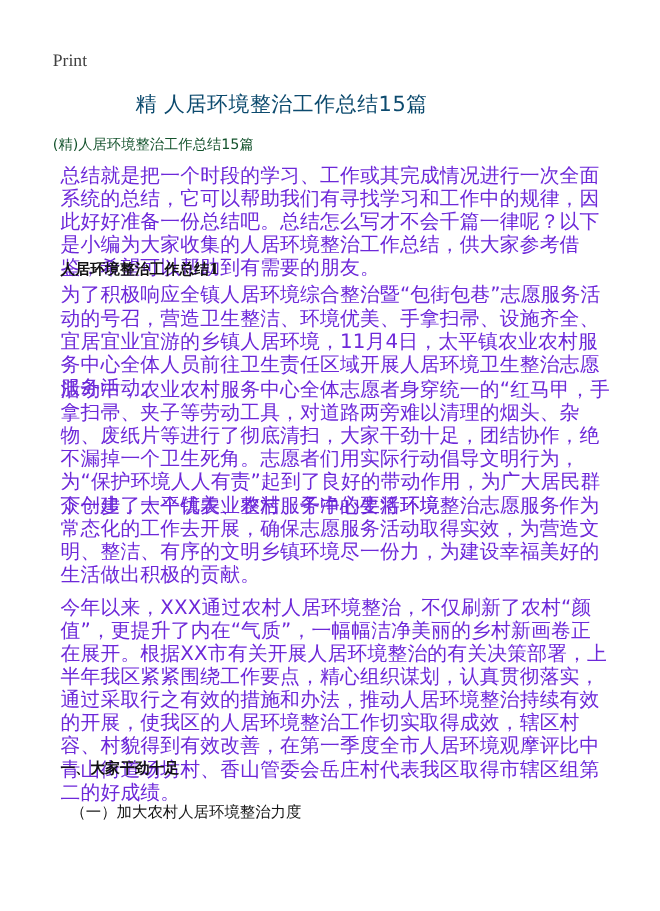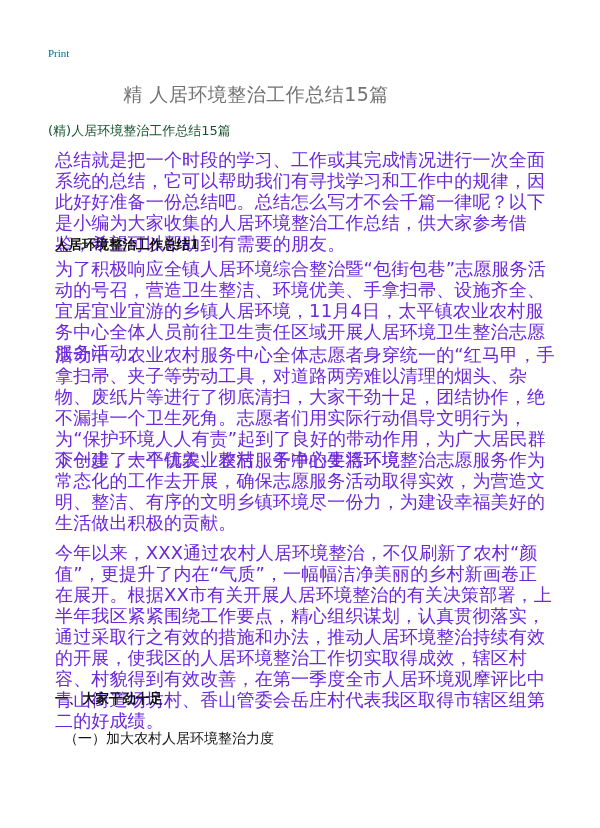--- a/index.html
+++ b/index.html
@@ -20,34 +20,34 @@
       left: 0;
       top: 0;
       width: 600px;
       height: 828px;
     }
     .print-label {
       position: absolute;
       left: 48px;
       top: 47px;
       font-family: "Liberation Serif", "DejaVu Serif", serif;
-      font-size: 11px;
-      color: #0369a1;
+      font-size: 16px;
+      color: #404040;
     }
     .doc-title {
       position: absolute;
       left: 0;
       width: 512px;
       top: 82px;
       text-align: center;
       font-size: 19px;
       font-weight: normal;
       margin: 0;
       letter-spacing: 0.5px;
-      color: #737373;
+      color: #0c4a6e;
     }
     .subtitle {
       position: absolute;
       left: 48px;
       top: 122px;
       font-size: 13px;
       color: #14532d;
     }
     .body-text {
       position: absolute;

